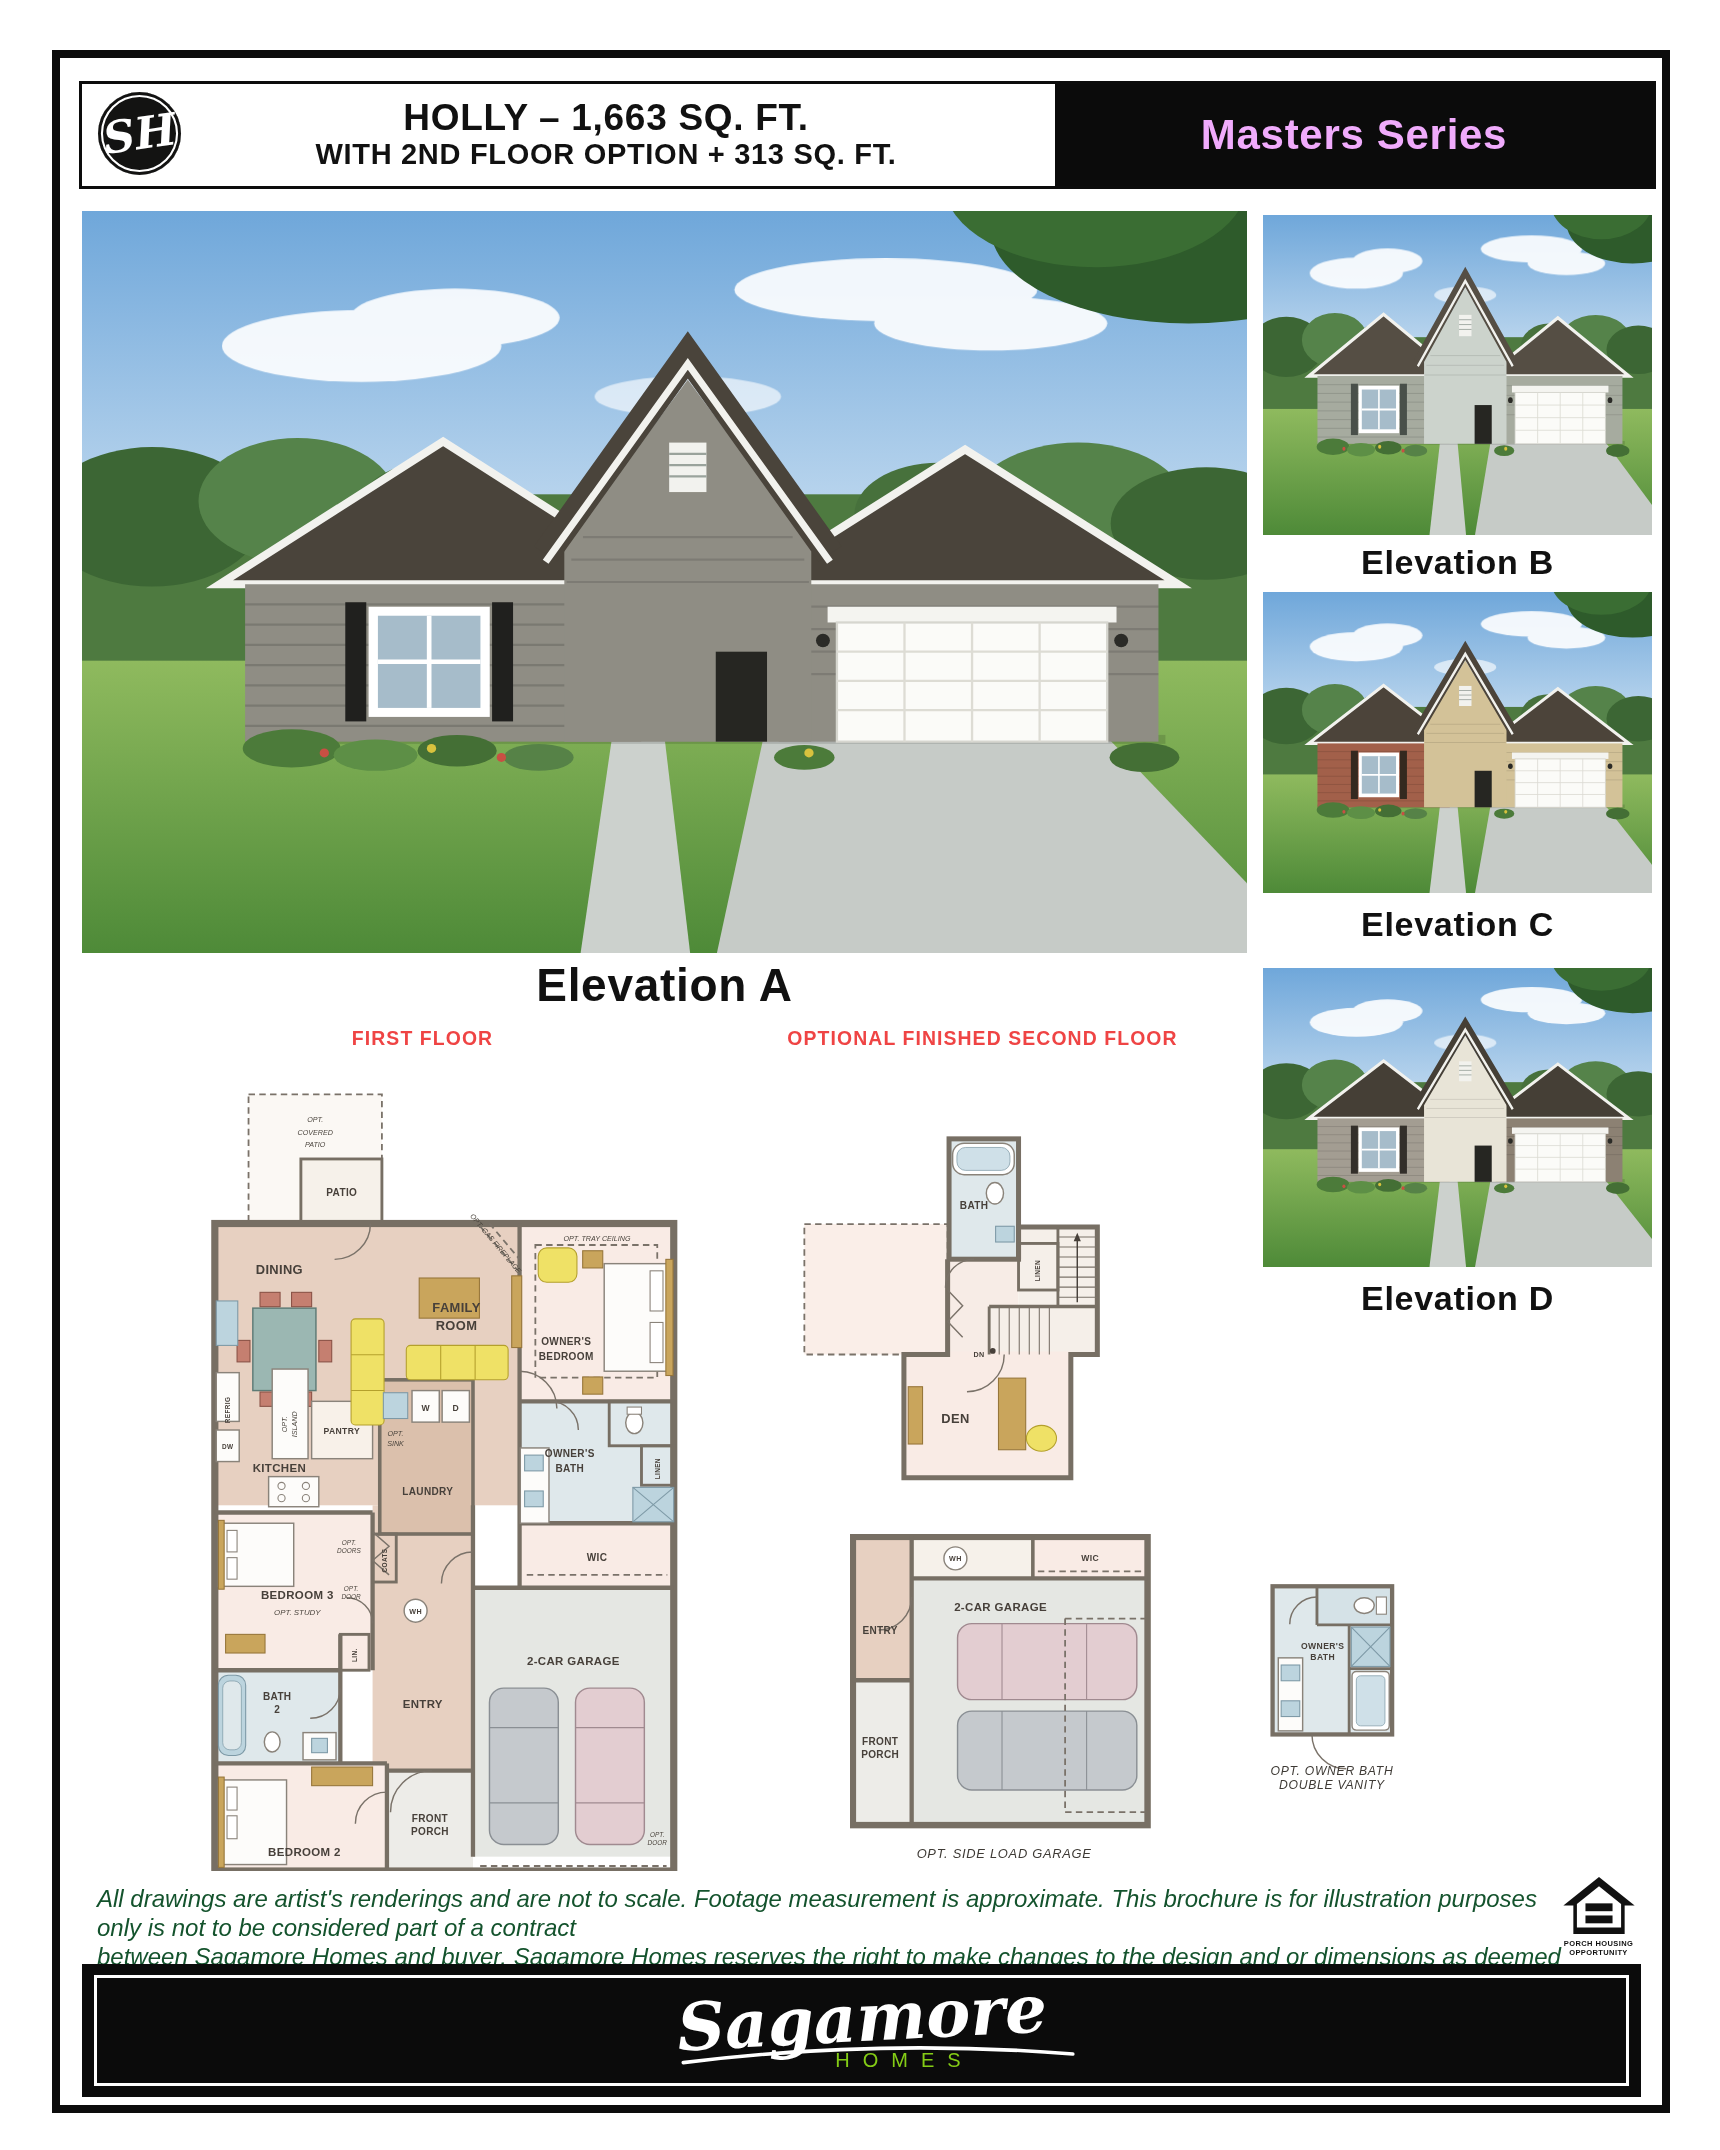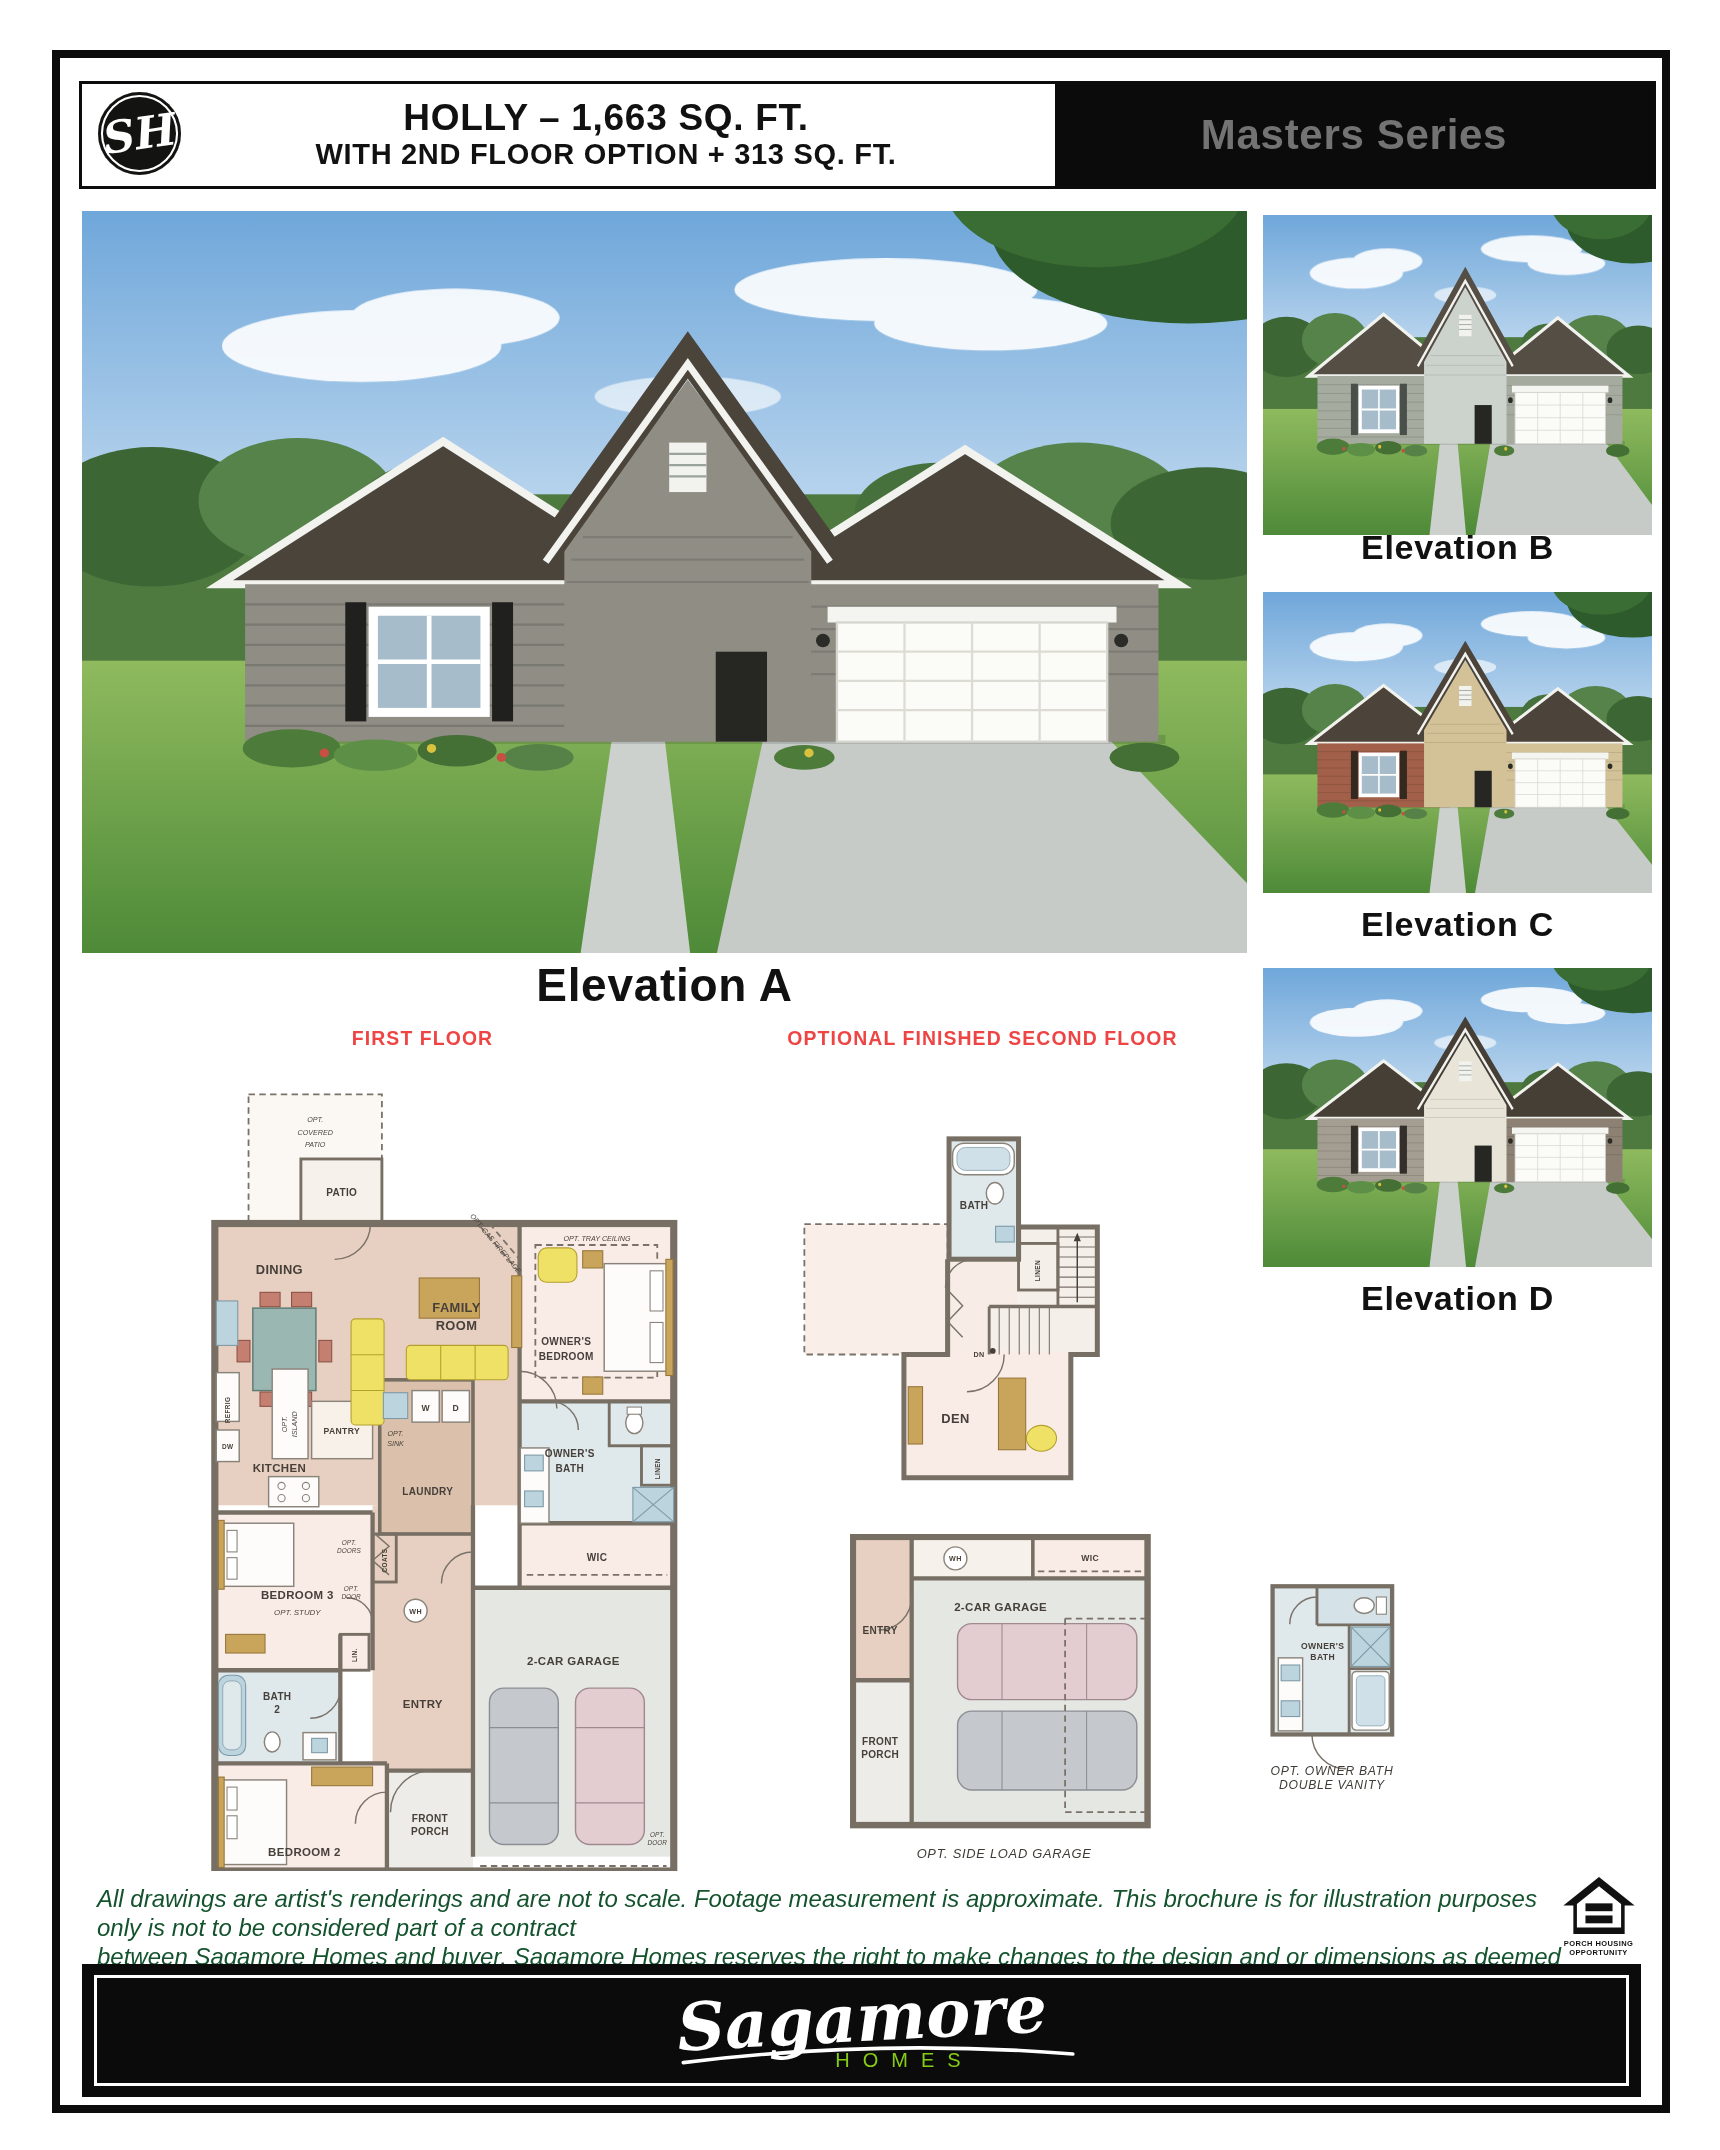--- a/index.html
+++ b/index.html
@@ -14,21 +14,21 @@
   .header-box{left:79px;top:81px;width:1577px;height:108px;border:3.6px solid #0c0c0c;box-sizing:border-box;
               background:#fff;display:flex;align-items:stretch;}
   .logo-circle{width:83px;height:83px;border-radius:50%;background:#131312;margin:8px 0 0 16px;
                box-shadow:inset 0 0 0 2.9px #131312, inset 0 0 0 5px #ffffff;
                display:flex;align-items:center;justify-content:center;flex:0 0 auto;}
   .logo-monogram{font-family:"DejaVu Serif",serif;font-style:italic;font-weight:bold;
                  font-size:44px;color:#fff;transform:rotate(-8deg);line-height:1;}
   .title-wrap{flex:1;display:flex;flex-direction:column;justify-content:center;text-align:center;padding-right:24px;}
   .title-1{font-size:37px;font-weight:bold;letter-spacing:0.7px;line-height:1.08;}
   .title-2{font-size:29px;font-weight:bold;letter-spacing:0.7px;line-height:1.15;}
-  .series-box{width:598px;background:#0b0b0b;color:#737373;display:flex;align-items:center;justify-content:center;
+  .series-box{width:598px;background:#0b0b0b;color:#f0abfc;display:flex;align-items:center;justify-content:center;
               font-size:42px;font-weight:bold;letter-spacing:0.7px;flex:0 0 auto;}
 
   
   .photo{display:block;}
   .photo-a{left:82px;top:211px;width:1165px;height:742px;}
   .label-a{left:82px;top:958px;width:1165px;text-align:center;font-size:46px;font-weight:bold;letter-spacing:0.7px;}
   .thumb{left:1263px;width:389px;}
   .thumb-label{left:1263px;width:389px;text-align:center;font-size:34px;font-weight:bold;letter-spacing:0.7px;}
 
   
@@ -190,21 +190,21 @@
   </div>
 
   <svg class="abs photo photo-a" viewBox="0 0 1000 660" preserveAspectRatio="none" style="--siding:#8f8d84;--roof:#4a443b;--shutter:#20201e">
     <use href="#house"></use>
   </svg>
   <div class="abs label-a">Elevation A</div>
 
   <svg class="abs photo thumb" style="top:215px;height:320px;--siding:#a6ab9f;--center:#ccd3cc;--roof:#554e44;--shutter:#49504a" viewBox="0 0 1000 660" preserveAspectRatio="none">
       <use href="#house"></use>
     </svg>
-  <div class="abs thumb-label" style="top:528px">Elevation B</div>
+  <div class="abs thumb-label" style="top:543px">Elevation B</div>
 
   <svg class="abs photo thumb" style="top:592px;height:301px;--siding:#d3c298;--front:#a2604a;--roof:#4c443a;--shutter:#34291f" viewBox="0 0 1000 660" preserveAspectRatio="none">
       <use href="#house"></use>
     </svg>
   <div class="abs thumb-label" style="top:905px">Elevation C</div>
 
   <svg class="abs photo thumb" style="top:968px;height:299px;--siding:#a39d92;--center:#e8e4d7;--gar:#8c8173;--roof:#453f36;--shutter:#332f2a" viewBox="0 0 1000 660" preserveAspectRatio="none">
       <use href="#house"></use>
     </svg>
   <div class="abs thumb-label" style="top:1279px">Elevation D</div>

